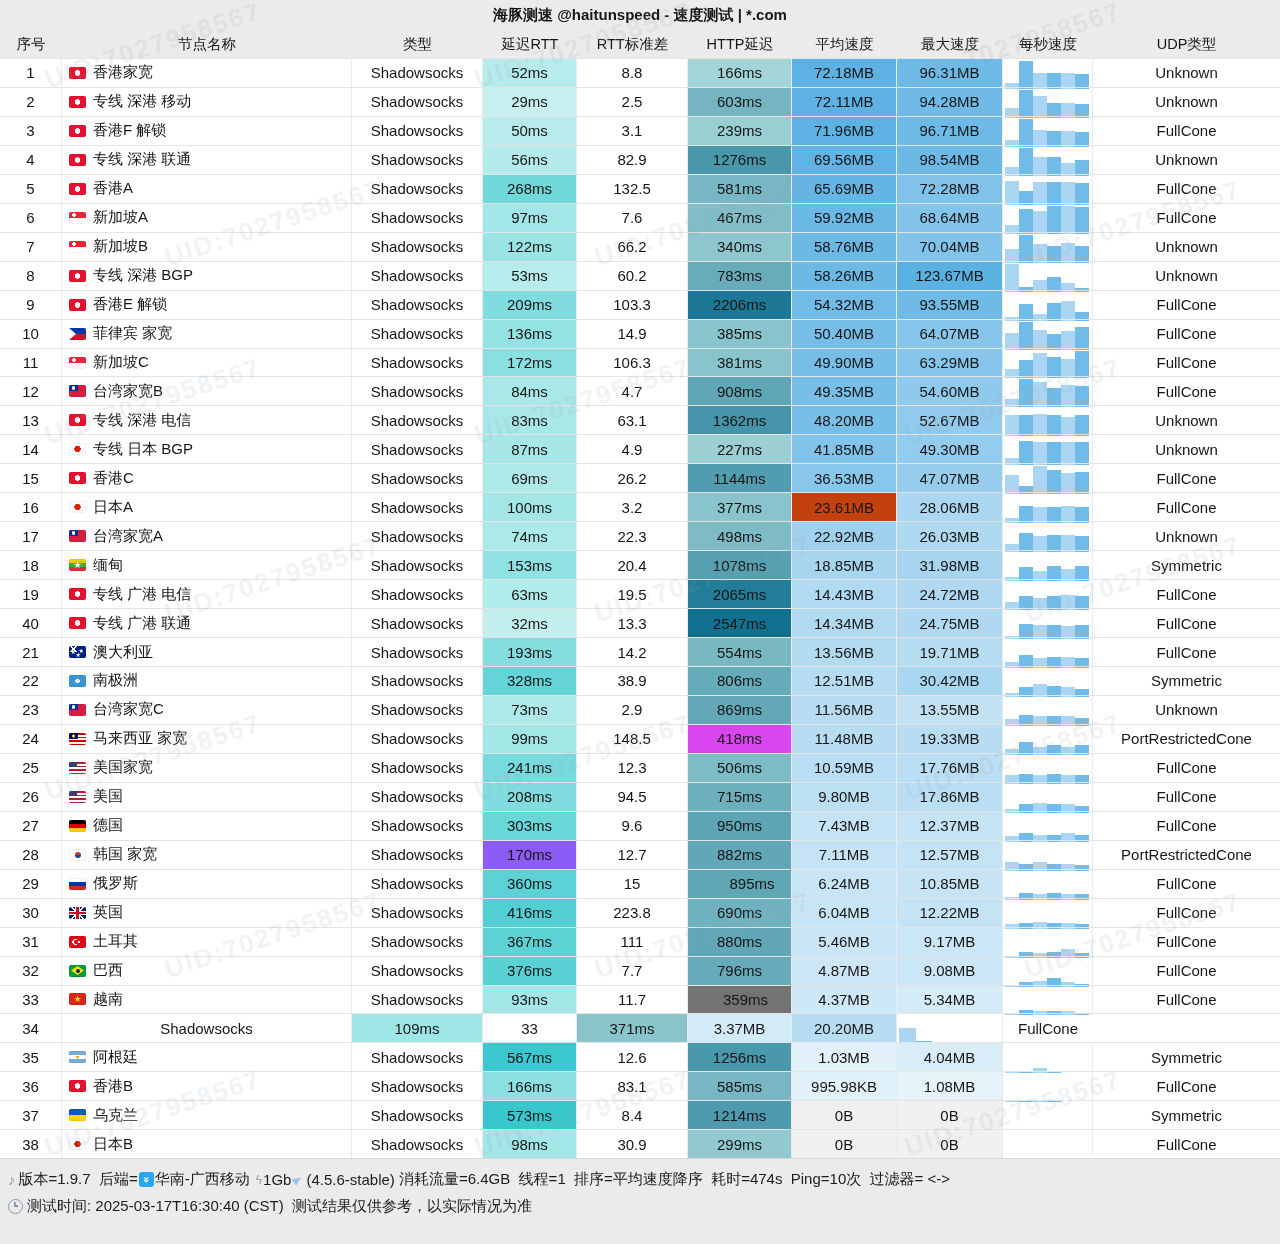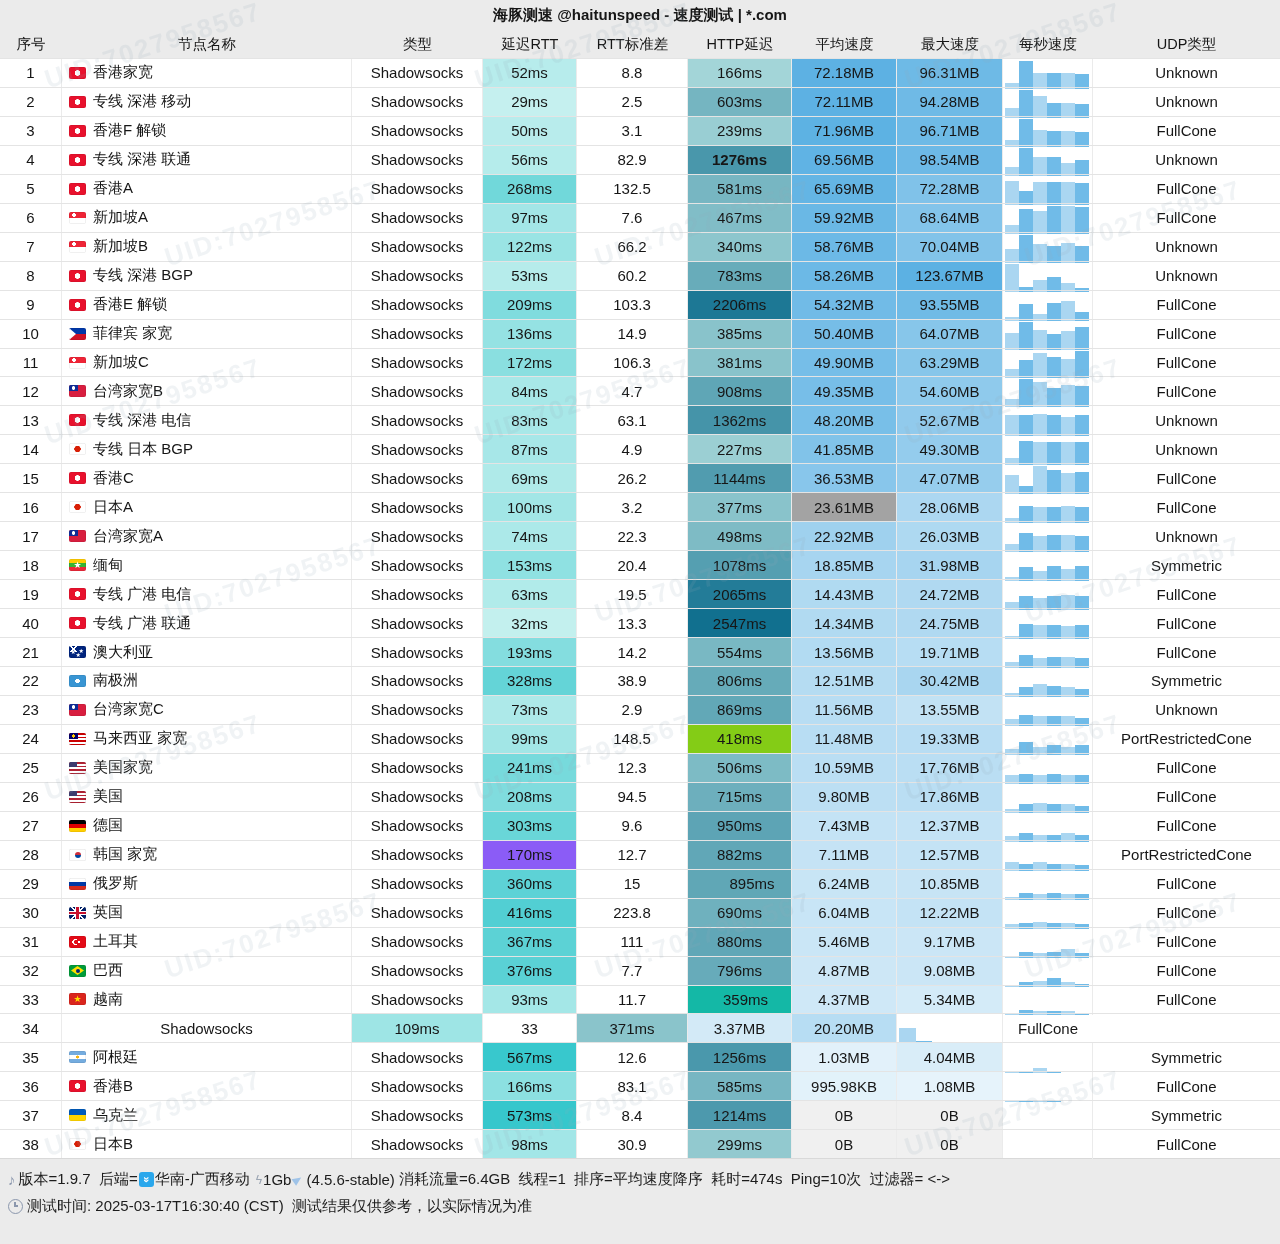--- a/index.html
+++ b/index.html
@@ -181,21 +181,21 @@
       </div>
       <div class="row grid-cols">
         <div class="cell">4</div>
         <div class="cell name">
           <span class="flag f-hk"></span>
           <span>专线 深港 联通</span>
         </div>
         <div class="cell">Shadowsocks</div>
         <div class="cell" style="background: rgb(181, 236, 235);">56ms</div>
         <div class="cell">82.9</div>
-        <div class="cell" style="background: rgb(73, 151, 171); font-weight: bold;">1276ms</div>
+        <div class="cell" style="background: rgb(73, 151, 171);">1276ms</div>
         <div class="cell" style="background: rgb(96, 179, 228);">69.56MB</div>
         <div class="cell" style="background: rgb(109, 185, 230);">98.54MB</div>
         <div class="cell spark">
           <div class="bar" style="height: 30%; background: rgba(100, 181, 230, 0.55);"></div>
           <div class="bar" style="height: 100%; background: rgba(100, 181, 230, 0.92);"></div>
           <div class="bar" style="height: 68%; background: rgba(100, 181, 230, 0.55);"></div>
           <div class="bar" style="height: 68%; background: rgba(100, 181, 230, 0.92);"></div>
           <div class="bar" style="height: 45%; background: rgba(100, 181, 230, 0.55);"></div>
           <div class="bar" style="height: 55%; background: rgba(100, 181, 230, 0.92);"></div>
         </div>
@@ -446,21 +446,21 @@
       <div class="row grid-cols">
         <div class="cell">16</div>
         <div class="cell name">
           <span class="flag f-jp"></span>
           <span>日本A</span>
         </div>
         <div class="cell">Shadowsocks</div>
         <div class="cell" style="background: rgb(162, 230, 230);">100ms</div>
         <div class="cell">3.2</div>
         <div class="cell" style="background: rgb(137, 195, 203);">377ms</div>
-        <div class="cell" style="background: #a3a3a3;">23.61MB</div>
+        <div class="cell" style="background: #c2410c;">23.61MB</div>
         <div class="cell" style="background: rgb(172, 215, 241);">28.06MB</div>
         <div class="cell spark">
           <div class="bar" style="height: 20%; background: rgba(100, 181, 230, 0.55);"></div>
           <div class="bar" style="height: 62%; background: rgba(100, 181, 230, 0.92);"></div>
           <div class="bar" style="height: 58%; background: rgba(100, 181, 230, 0.55);"></div>
           <div class="bar" style="height: 58%; background: rgba(100, 181, 230, 0.92);"></div>
           <div class="bar" style="height: 62%; background: rgba(100, 181, 230, 0.55);"></div>
           <div class="bar" style="height: 58%; background: rgba(100, 181, 230, 0.92);"></div>
         </div>
         <div class="cell">FullCone</div>
@@ -621,21 +621,21 @@
       </div>
       <div class="row grid-cols">
         <div class="cell">24</div>
         <div class="cell name">
           <span class="flag f-my"></span>
           <span>马来西亚 家宽</span>
         </div>
         <div class="cell">Shadowsocks</div>
         <div class="cell" style="background: rgb(162, 230, 230);">99ms</div>
         <div class="cell">148.5</div>
-        <div class="cell" style="background: #84cc16; text-align: center;">418ms</div>
+        <div class="cell" style="background: #d946ef; text-align: center;">418ms</div>
         <div class="cell" style="background: rgb(184, 221, 243);">11.48MB</div>
         <div class="cell" style="background: rgb(184, 221, 243);">19.33MB</div>
         <div class="cell spark">
           <div class="bar" style="height: 20%; background: rgba(100, 181, 230, 0.55);"></div>
           <div class="bar" style="height: 45%; background: rgba(100, 181, 230, 0.92);"></div>
           <div class="bar" style="height: 30%; background: rgba(100, 181, 230, 0.55);"></div>
           <div class="bar" style="height: 35%; background: rgba(100, 181, 230, 0.92);"></div>
           <div class="bar" style="height: 30%; background: rgba(100, 181, 230, 0.55);"></div>
           <div class="bar" style="height: 35%; background: rgba(100, 181, 230, 0.92);"></div>
         </div>
@@ -819,21 +819,21 @@
       </div>
       <div class="row grid-cols">
         <div class="cell">33</div>
         <div class="cell name">
           <span class="flag f-vn"></span>
           <span>越南</span>
         </div>
         <div class="cell">Shadowsocks</div>
         <div class="cell" style="background: rgb(164, 231, 231);">93ms</div>
         <div class="cell">11.7</div>
-        <div class="cell" style="background: #14b8a6; padding-left: 12px;">359ms</div>
+        <div class="cell" style="background: #737373; padding-left: 12px;">359ms</div>
         <div class="cell" style="background: rgb(207, 232, 247);">4.37MB</div>
         <div class="cell" style="background: rgb(212, 235, 248);">5.34MB</div>
         <div class="cell spark">
           <div class="bar" style="height: 10%; background: rgba(100, 181, 230, 0.55);"></div>
           <div class="bar" style="height: 20%; background: rgba(100, 181, 230, 0.92);"></div>
           <div class="bar" style="height: 15%; background: rgba(100, 181, 230, 0.55);"></div>
           <div class="bar" style="height: 15%; background: rgba(100, 181, 230, 0.92);"></div>
           <div class="bar" style="height: 15%; background: rgba(100, 181, 230, 0.55);"></div>
           <div class="bar" style="height: 10%; background: rgba(100, 181, 230, 0.92);"></div>
         </div>

